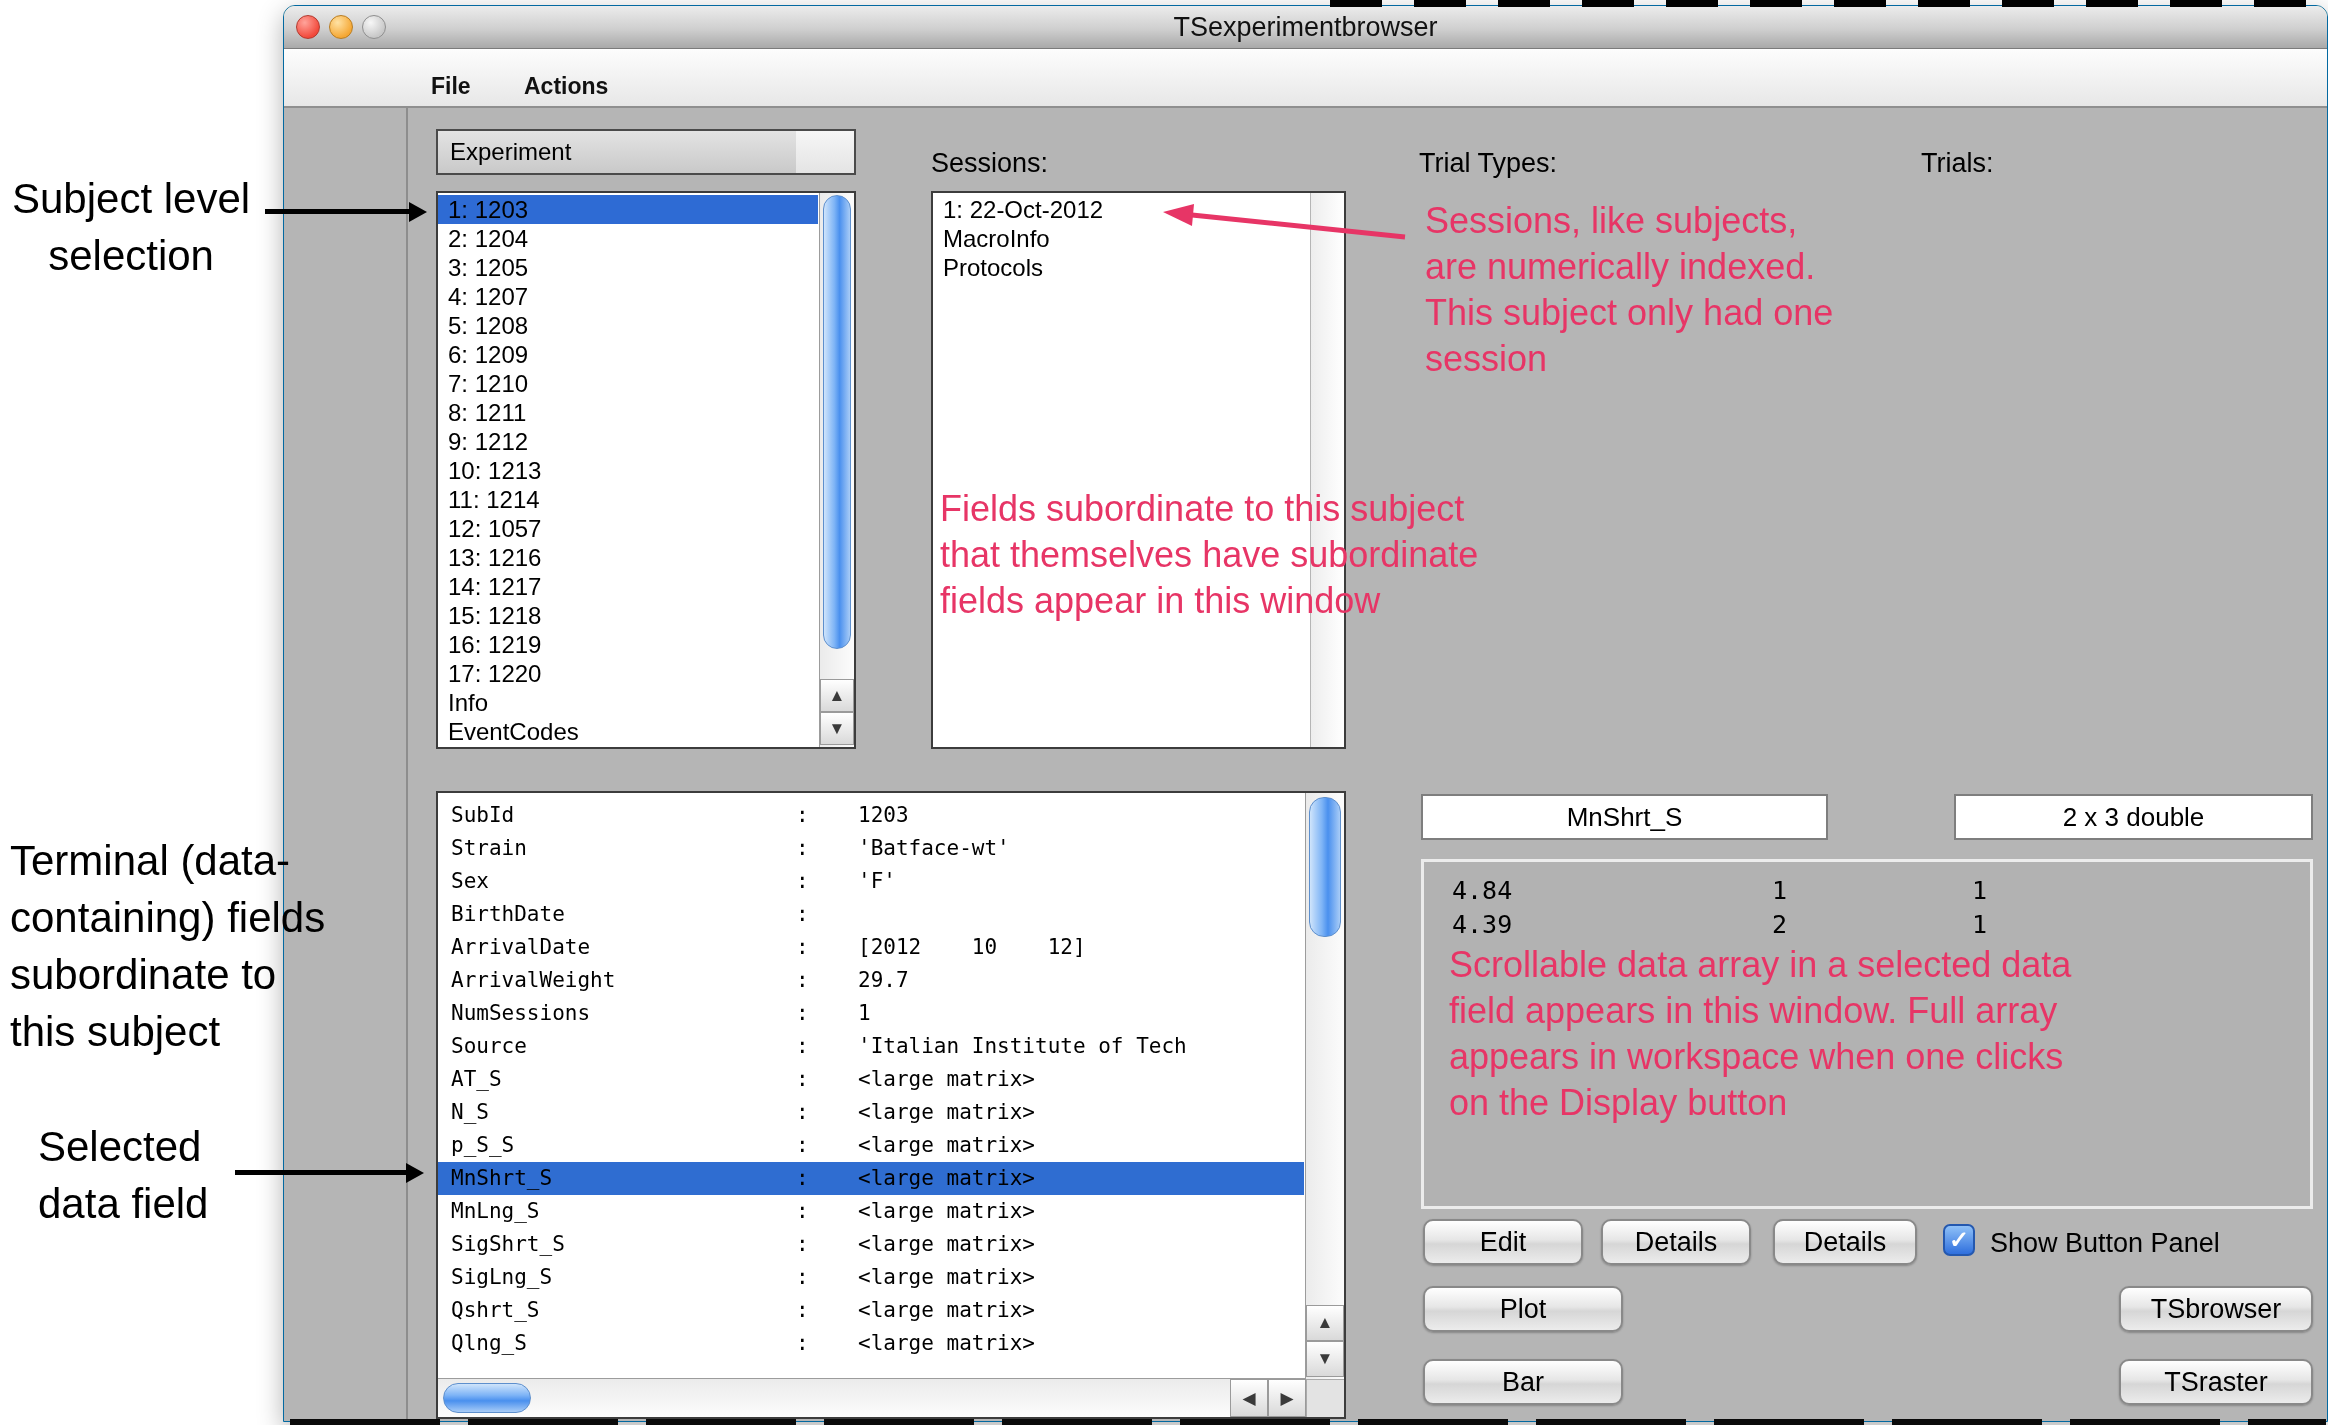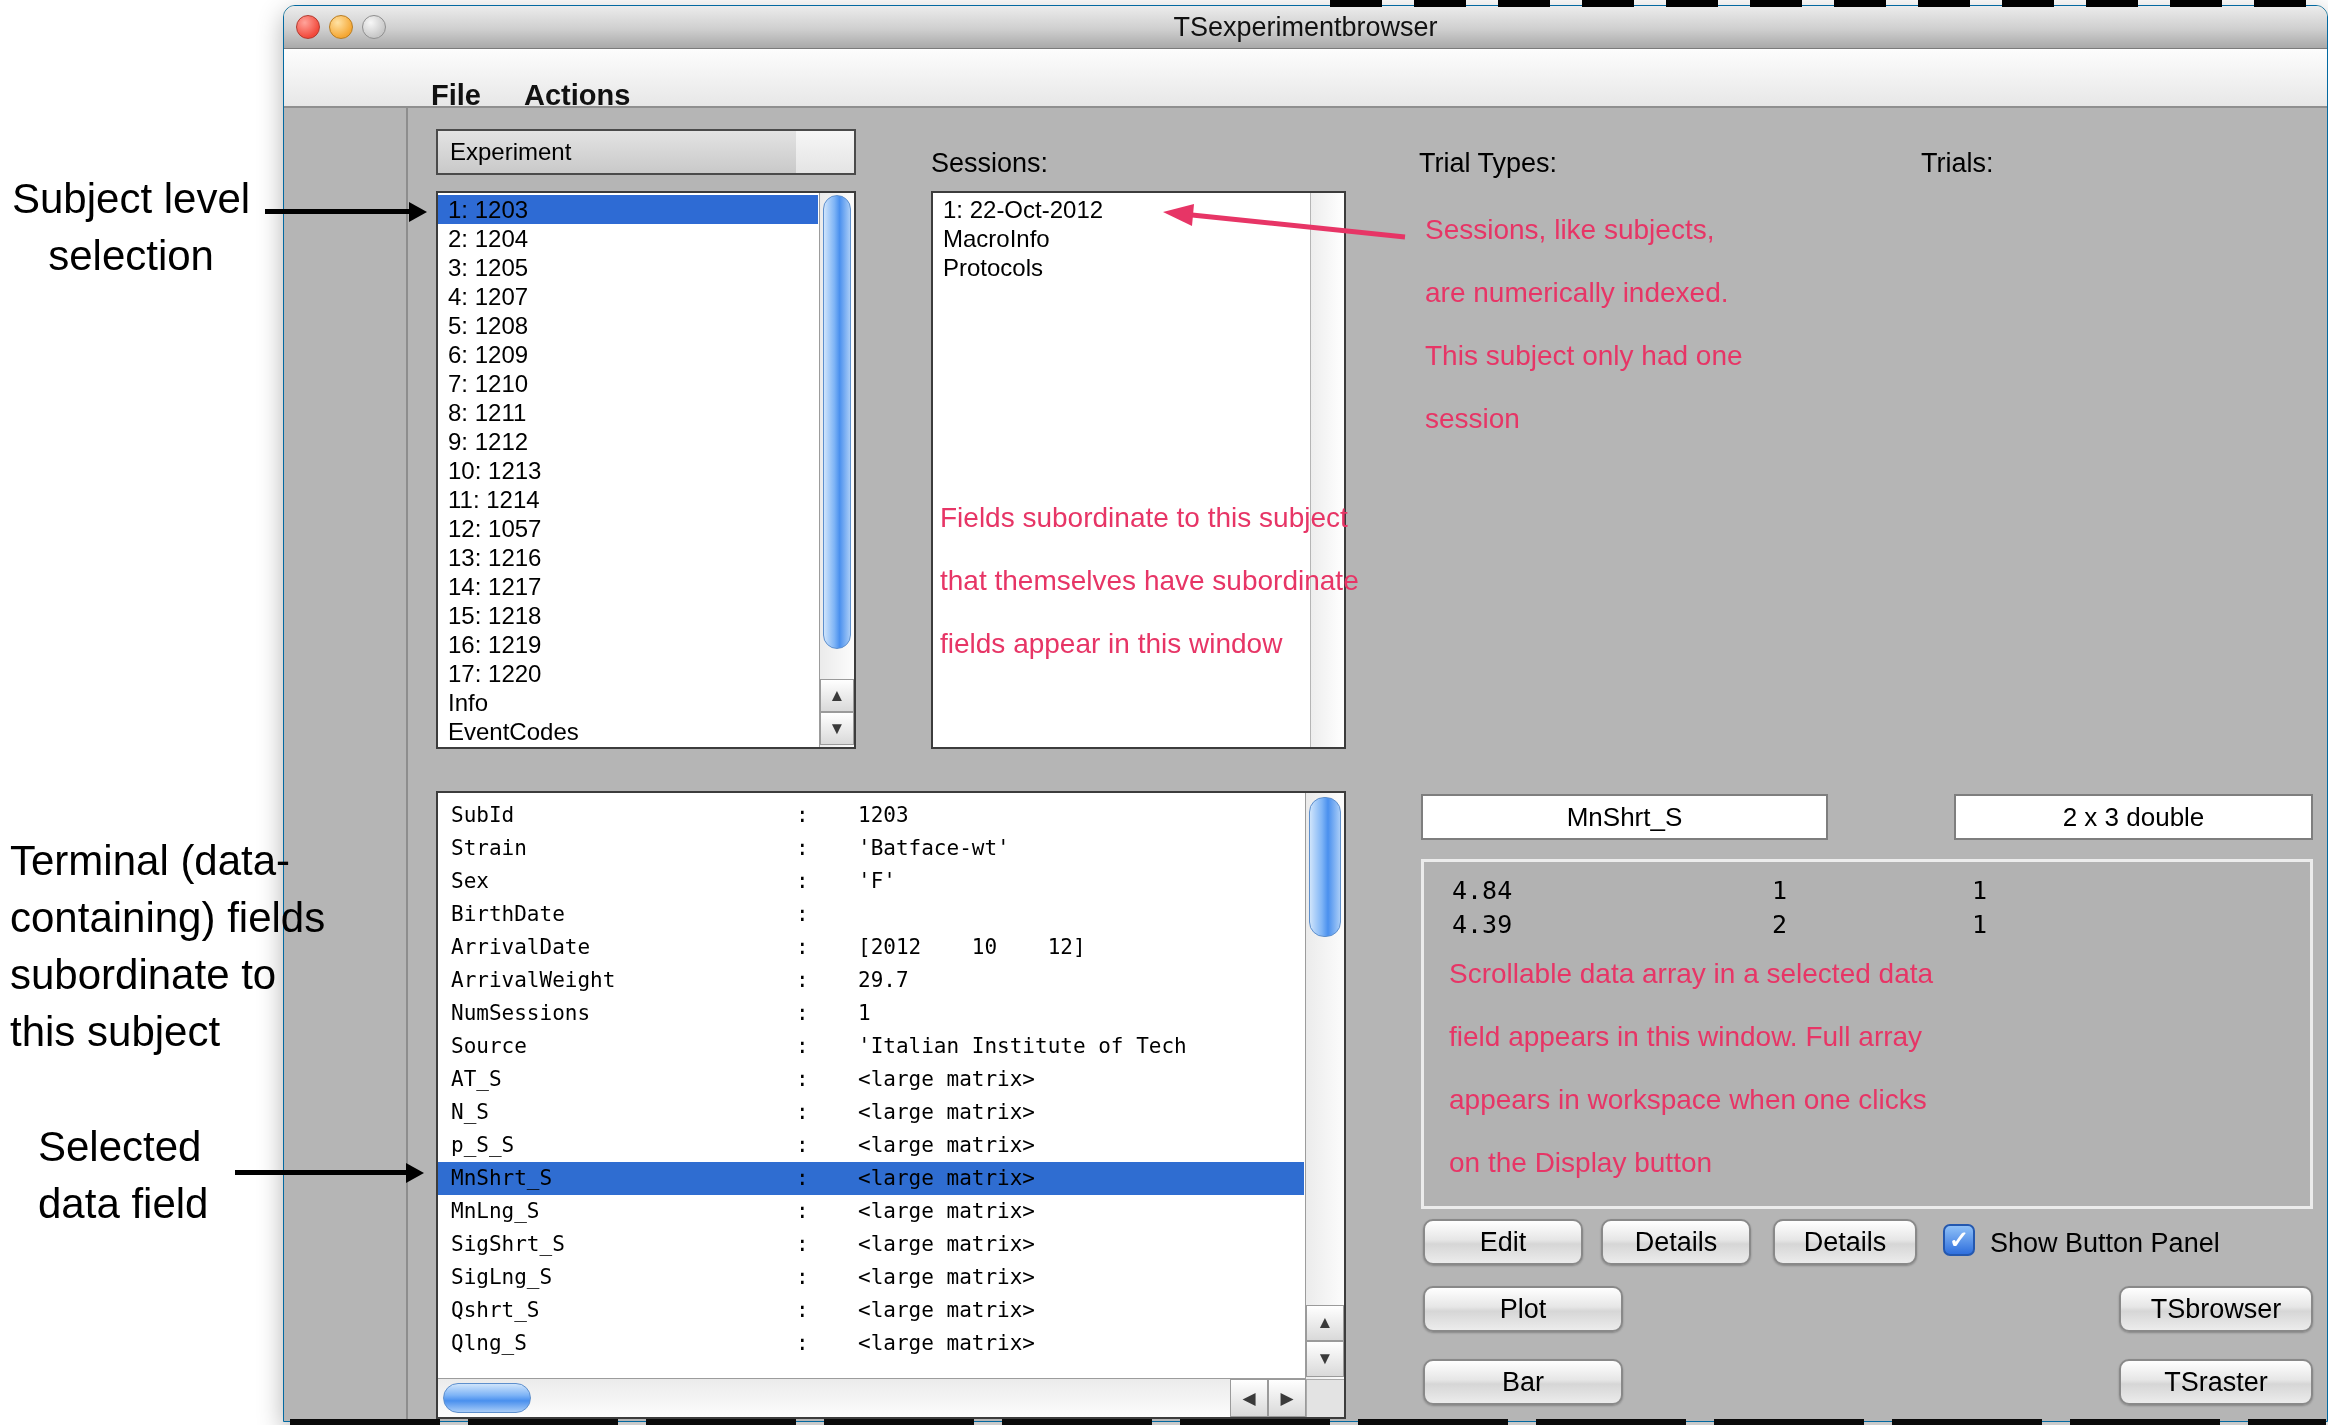--- a/index.html
+++ b/index.html
@@ -14,21 +14,21 @@
   .titlebar{position:absolute;left:0;top:0;right:0;height:42px;border-radius:11px 11px 0 0;
             background:linear-gradient(#ececec,#cfcfcf 55%,#a9a9a9);border-bottom:1px solid #7b7b7b;}
   .title{text-align:center;line-height:42px;font-size:27px;color:#111;}
   .lights{position:absolute;left:12px;top:9px;display:flex;gap:9px;}
   .light{width:24px;height:24px;border-radius:50%;box-sizing:border-box;}
   .light.red{background:radial-gradient(circle at 35% 30%,#ffa49b,#f2483a 72%);border:1px solid #b23a2f;}
   .light.yellow{background:radial-gradient(circle at 35% 30%,#ffe2a4,#f5a733 72%);border:1px solid #b97d22;}
   .light.gray{background:radial-gradient(circle at 35% 30%,#f7f7f7,#c7c7c7 72%);border:1px solid #8f8f8f;}
   .menubar{position:absolute;left:0;top:43px;right:0;height:57px;
            background:linear-gradient(#fdfdfd,#e7e7e7);border-bottom:2px solid #8f8f8f;}
-  .menu-item{position:absolute;top:18px;line-height:57px;font-size:29px;font-weight:bold;color:#111;}
+  .menu-item{position:absolute;top:9px;line-height:57px;font-size:23px;font-weight:bold;color:#111;}
   .content{position:absolute;left:0;top:102px;right:0;bottom:0;background:#b5b5b5;}
   .figure-edge{position:absolute;left:122px;top:102px;bottom:0;width:2px;background:#8d8d8d;}
 
   
   .popup{position:absolute;left:152px;top:123px;width:420px;height:46px;box-sizing:border-box;
          background:linear-gradient(#e3e3e3,#c9c9c9);border:2px solid #4a4a4a;}
   .popup-label{position:absolute;left:12px;top:0;line-height:42px;font-size:24px;color:#000;}
   .popup-zone{position:absolute;right:0;top:0;bottom:0;width:58px;background:linear-gradient(#f6f6f6,#e4e4e4);}
   .panel-label{position:absolute;font-size:27px;color:#000;line-height:34px;}
 
@@ -79,21 +79,21 @@
        display:flex;align-items:center;justify-content:center;font-size:27px;color:#000;
        box-shadow:0 1px 2px rgba(0,0,0,.25);}
   .checkbox{position:absolute;width:32px;height:32px;border-radius:7px;box-sizing:border-box;
             border:2px solid #2458af;background:linear-gradient(#8fc1f8,#2f6fdd);
             display:flex;align-items:center;justify-content:center;color:#fff;
             font-size:24px;font-weight:bold;}
   .cb-label{position:absolute;font-size:27px;color:#000;line-height:40px;}
 
   
   .ann-black{position:absolute;color:#000;font-size:42px;line-height:57px;white-space:pre-line;}
-  .ann-pink{position:absolute;color:#e73566;font-size:28px;line-height:63px;white-space:pre-line;}
+  .ann-pink{position:absolute;color:#e73566;font-size:36px;line-height:46px;white-space:pre-line;}
   .harrow{position:absolute;height:5px;background:#000;}
   .harrow::after{content:"";position:absolute;right:-17px;top:50%;transform:translateY(-50%);
                  width:0;height:0;border-left:18px solid #000;
                  border-top:10px solid transparent;border-bottom:10px solid transparent;}
 
   
   .artifact-top{position:absolute;left:1330px;top:0;width:998px;height:7px;
                 background:repeating-linear-gradient(90deg,#000 0 52px,transparent 52px 84px);}
   .artifact-bottom{position:absolute;left:290px;top:1419px;width:2036px;height:6px;
                 background:repeating-linear-gradient(90deg,#0a0a0a 0 150px,transparent 150px 178px);}

